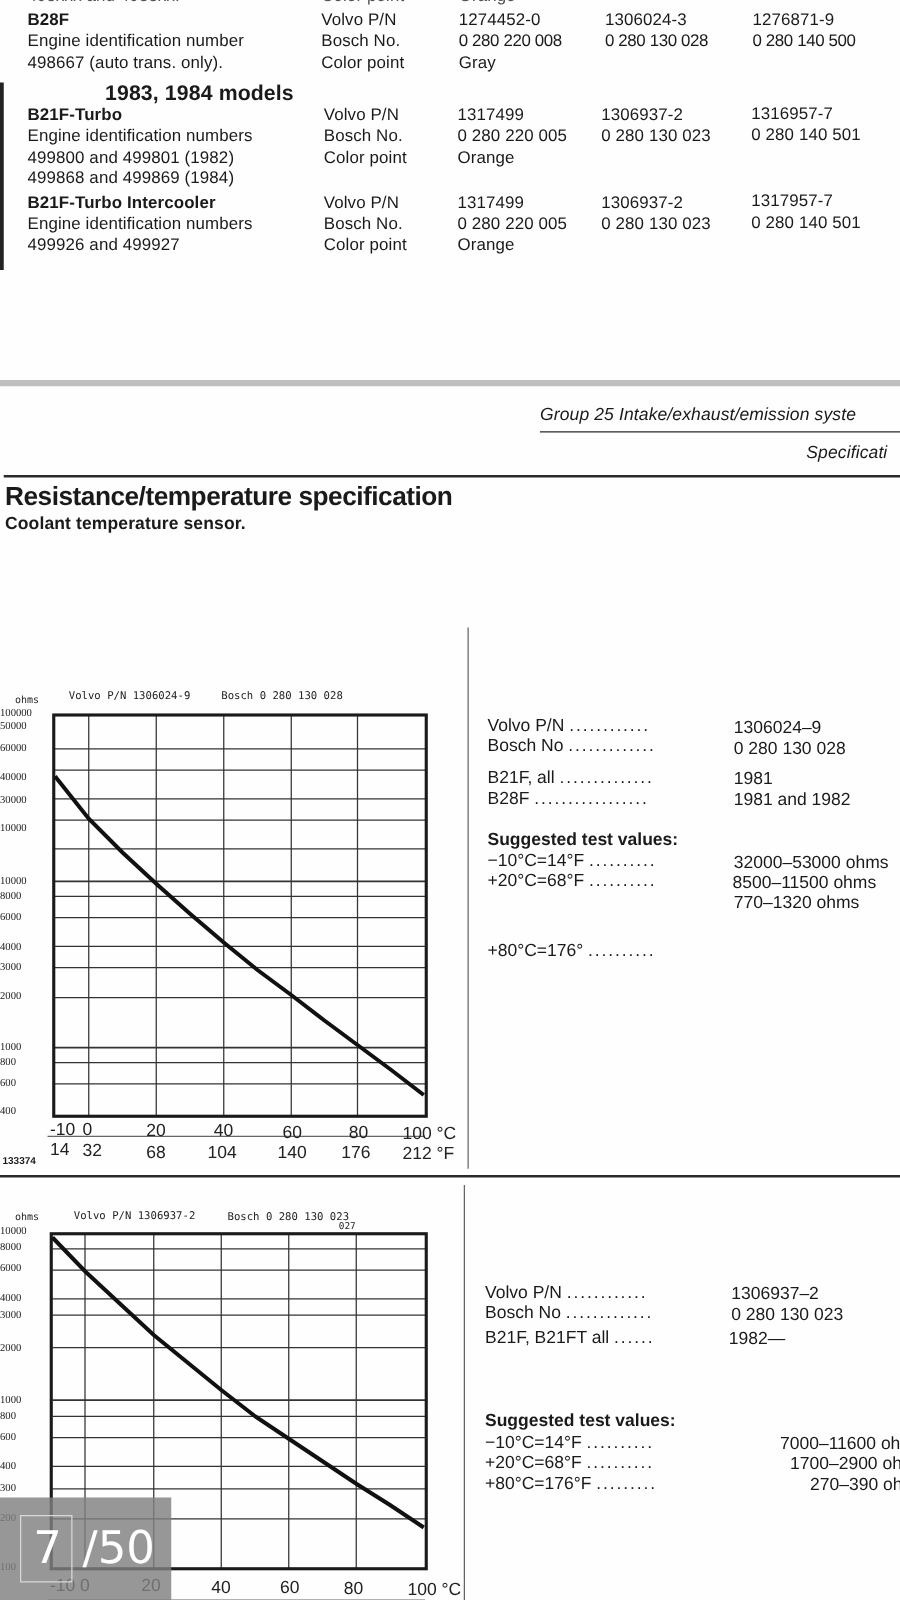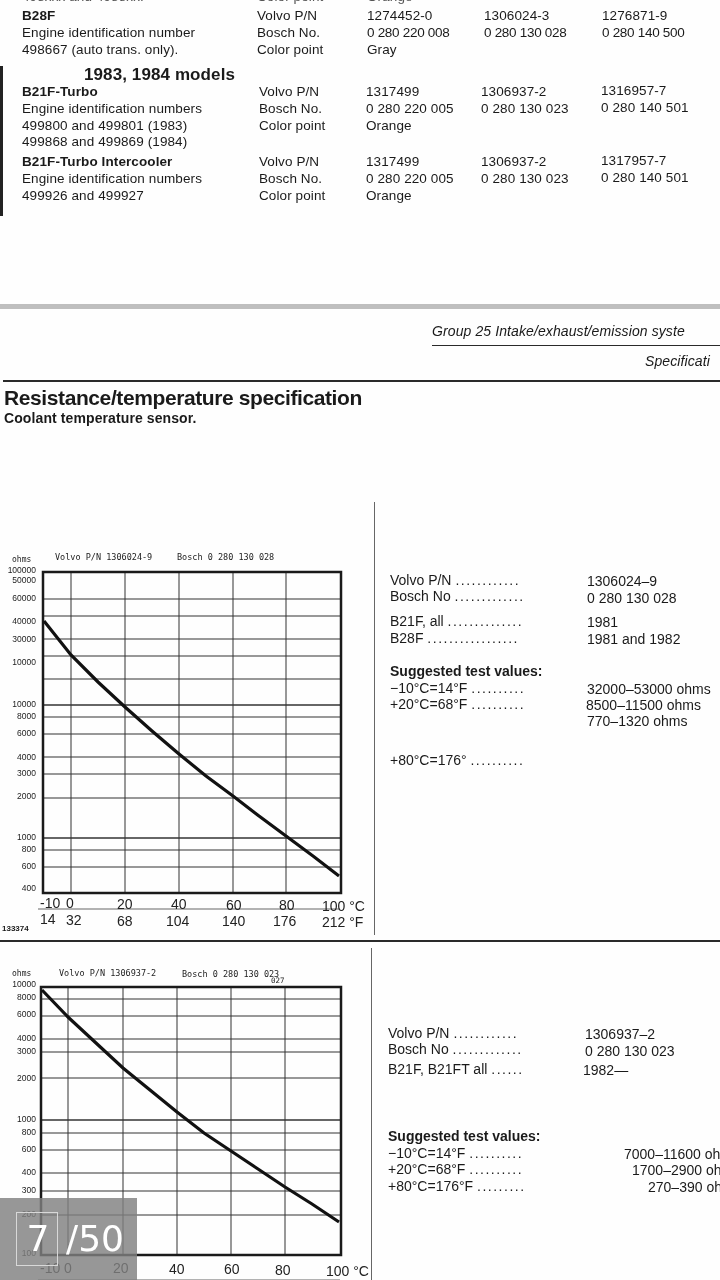--- a/index.html
+++ b/index.html
@@ -5,21 +5,21 @@
   html, body { margin:0; padding:0; }
   body { width:720px; height:1280px; position:relative; overflow:hidden; background:#fefefe; font-family:"Liberation Sans", sans-serif; color:#1a1a1a; }
   .abs { position:absolute; }
   .t { position:absolute; white-space:nowrap; font-size:13.5px; line-height:16px; letter-spacing:0.1px; }
   .b { font-weight:bold; }
   .page-gap { position:absolute; left:0; top:304px; width:720px; height:5px; background:#bfbfbf; }
   .vbar { position:absolute; left:0; top:66px; width:3px; height:150px; background:#222; }
   .hdr { font-style:italic; font-size:14px; }
   .rule { position:absolute; background:#2a2a2a; }
   .mono { font-family:"DejaVu Sans Mono", monospace; font-size:8.5px; color:#222; }
-  .ylab { position:absolute; font-family:Liberation Sans, sans-serif; font-size:8.5px; color:#222; text-align:right; width:36px; }
+  .ylab { position:absolute; font-family:Liberation Serif, serif; font-size:8.5px; color:#222; width:36px; }
   .xlab { position:absolute; font-family:Liberation Sans, sans-serif; font-size:14px; color:#222; }
   .spec { position:absolute; font-size:14px; line-height:16px; white-space:nowrap; }
   .dots { letter-spacing:1.5px; }
   .pager { position:absolute; left:0; top:1198px; width:137px; height:82px; background:rgba(128,128,128,0.82); }
   .pager-box { position:absolute; left:16px; top:14px; width:42px; height:54px; border:1.5px solid #d8d8d8; box-sizing:border-box; }
   .pager-cur { position:absolute; left:18px; top:14px; width:40px; text-align:center; font-size:36px; line-height:54px; color:#fff; font-family:"DejaVu Sans", sans-serif; }
   .pager-total { position:absolute; left:66px; top:14px; font-size:36px; line-height:54px; color:#fff; font-family:"DejaVu Sans", sans-serif; }
 </style>
 </head>
 <body>
@@ -44,21 +44,21 @@
     <div class="t" style="left:602px;top:8px">1276871-9</div>
     <div class="t" style="left:602px;top:25px;letter-spacing:-0.3px">0 280 140 500</div>
   </div>
 
   <div class="vbar"></div>
   <div class="t b" style="left:84px;top:65px;font-size:17px;line-height:19px">1983, 1984 models</div>
 
   <div>
     <div class="t b" style="left:22px;top:84px">B21F-Turbo</div>
     <div class="t" style="left:22px;top:101px">Engine identification numbers</div>
-    <div class="t" style="left:22px;top:118px">499800 and 499801 (1983)</div>
+    <div class="t" style="left:22px;top:118px">499800 and 499801 (1982)</div>
     <div class="t" style="left:22px;top:134px">499868 and 499869 (1984)</div>
     <div class="t" style="left:259px;top:84px">Volvo P/N</div>
     <div class="t" style="left:259px;top:101px">Bosch No.</div>
     <div class="t" style="left:259px;top:118px">Color point</div>
     <div class="t" style="left:366px;top:84px">1317499</div>
     <div class="t" style="left:366px;top:101px">0 280 220 005</div>
     <div class="t" style="left:366px;top:118px">Orange</div>
     <div class="t" style="left:481px;top:84px">1306937-2</div>
     <div class="t" style="left:481px;top:101px">0 280 130 023</div>
     <div class="t" style="left:601px;top:83px">1316957-7</div>

